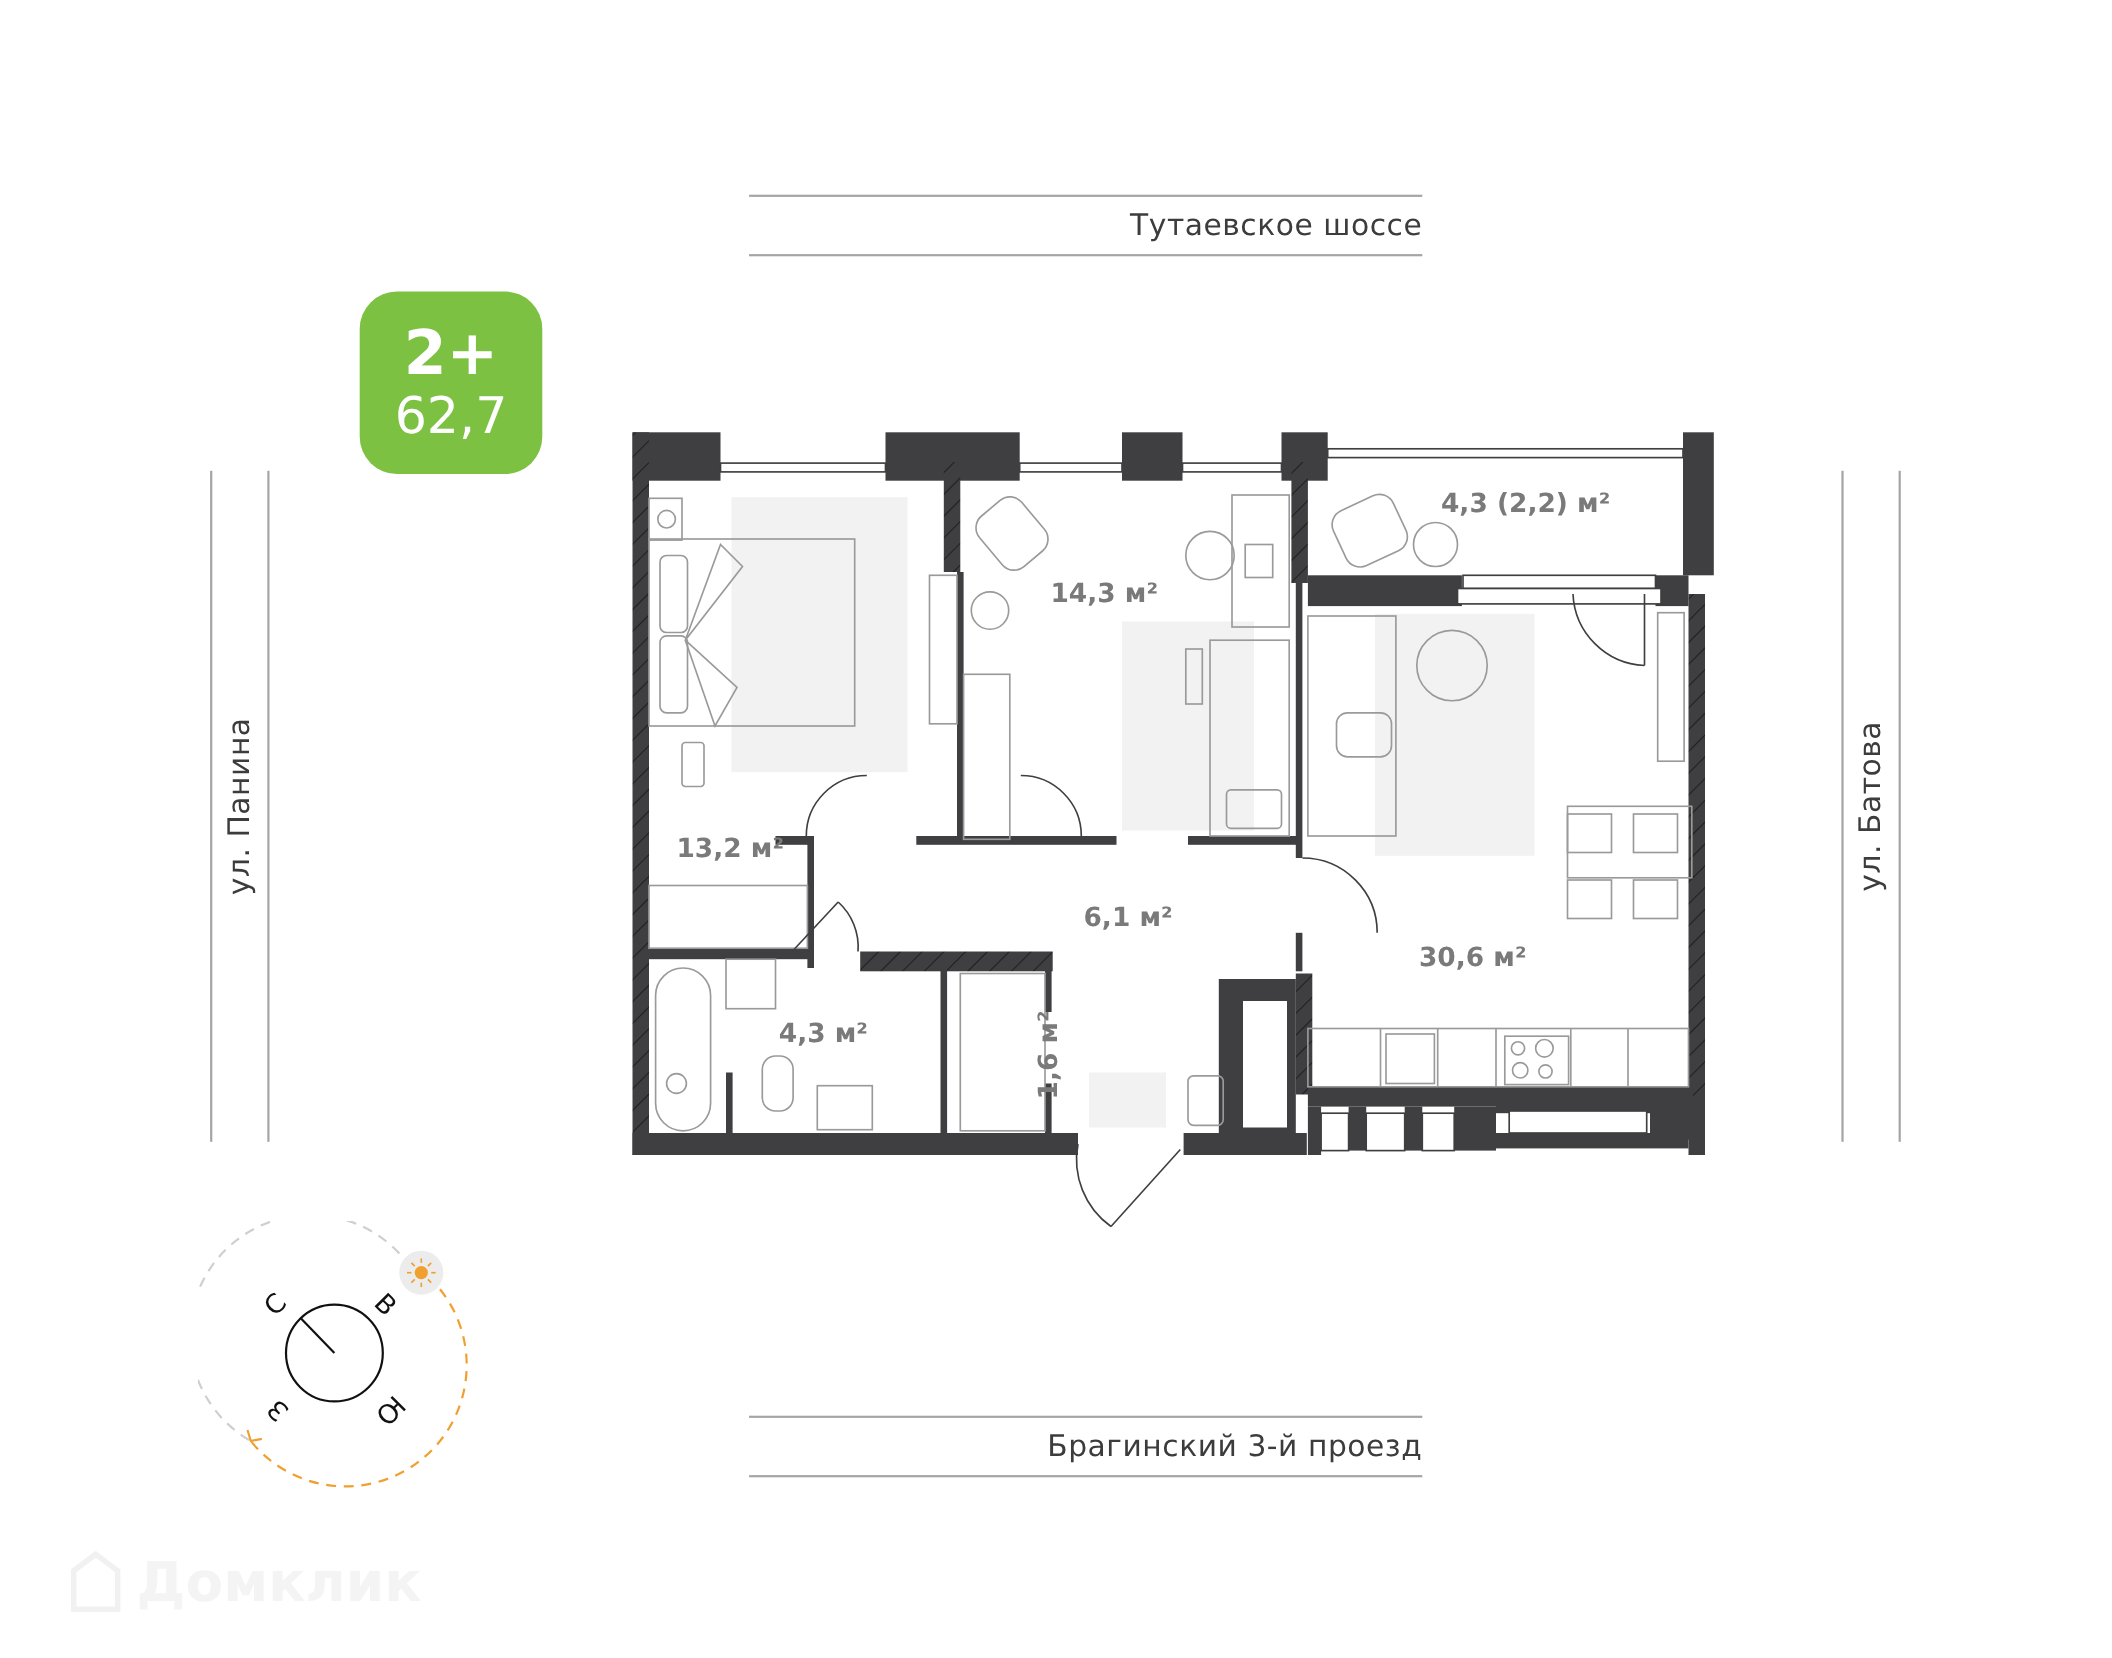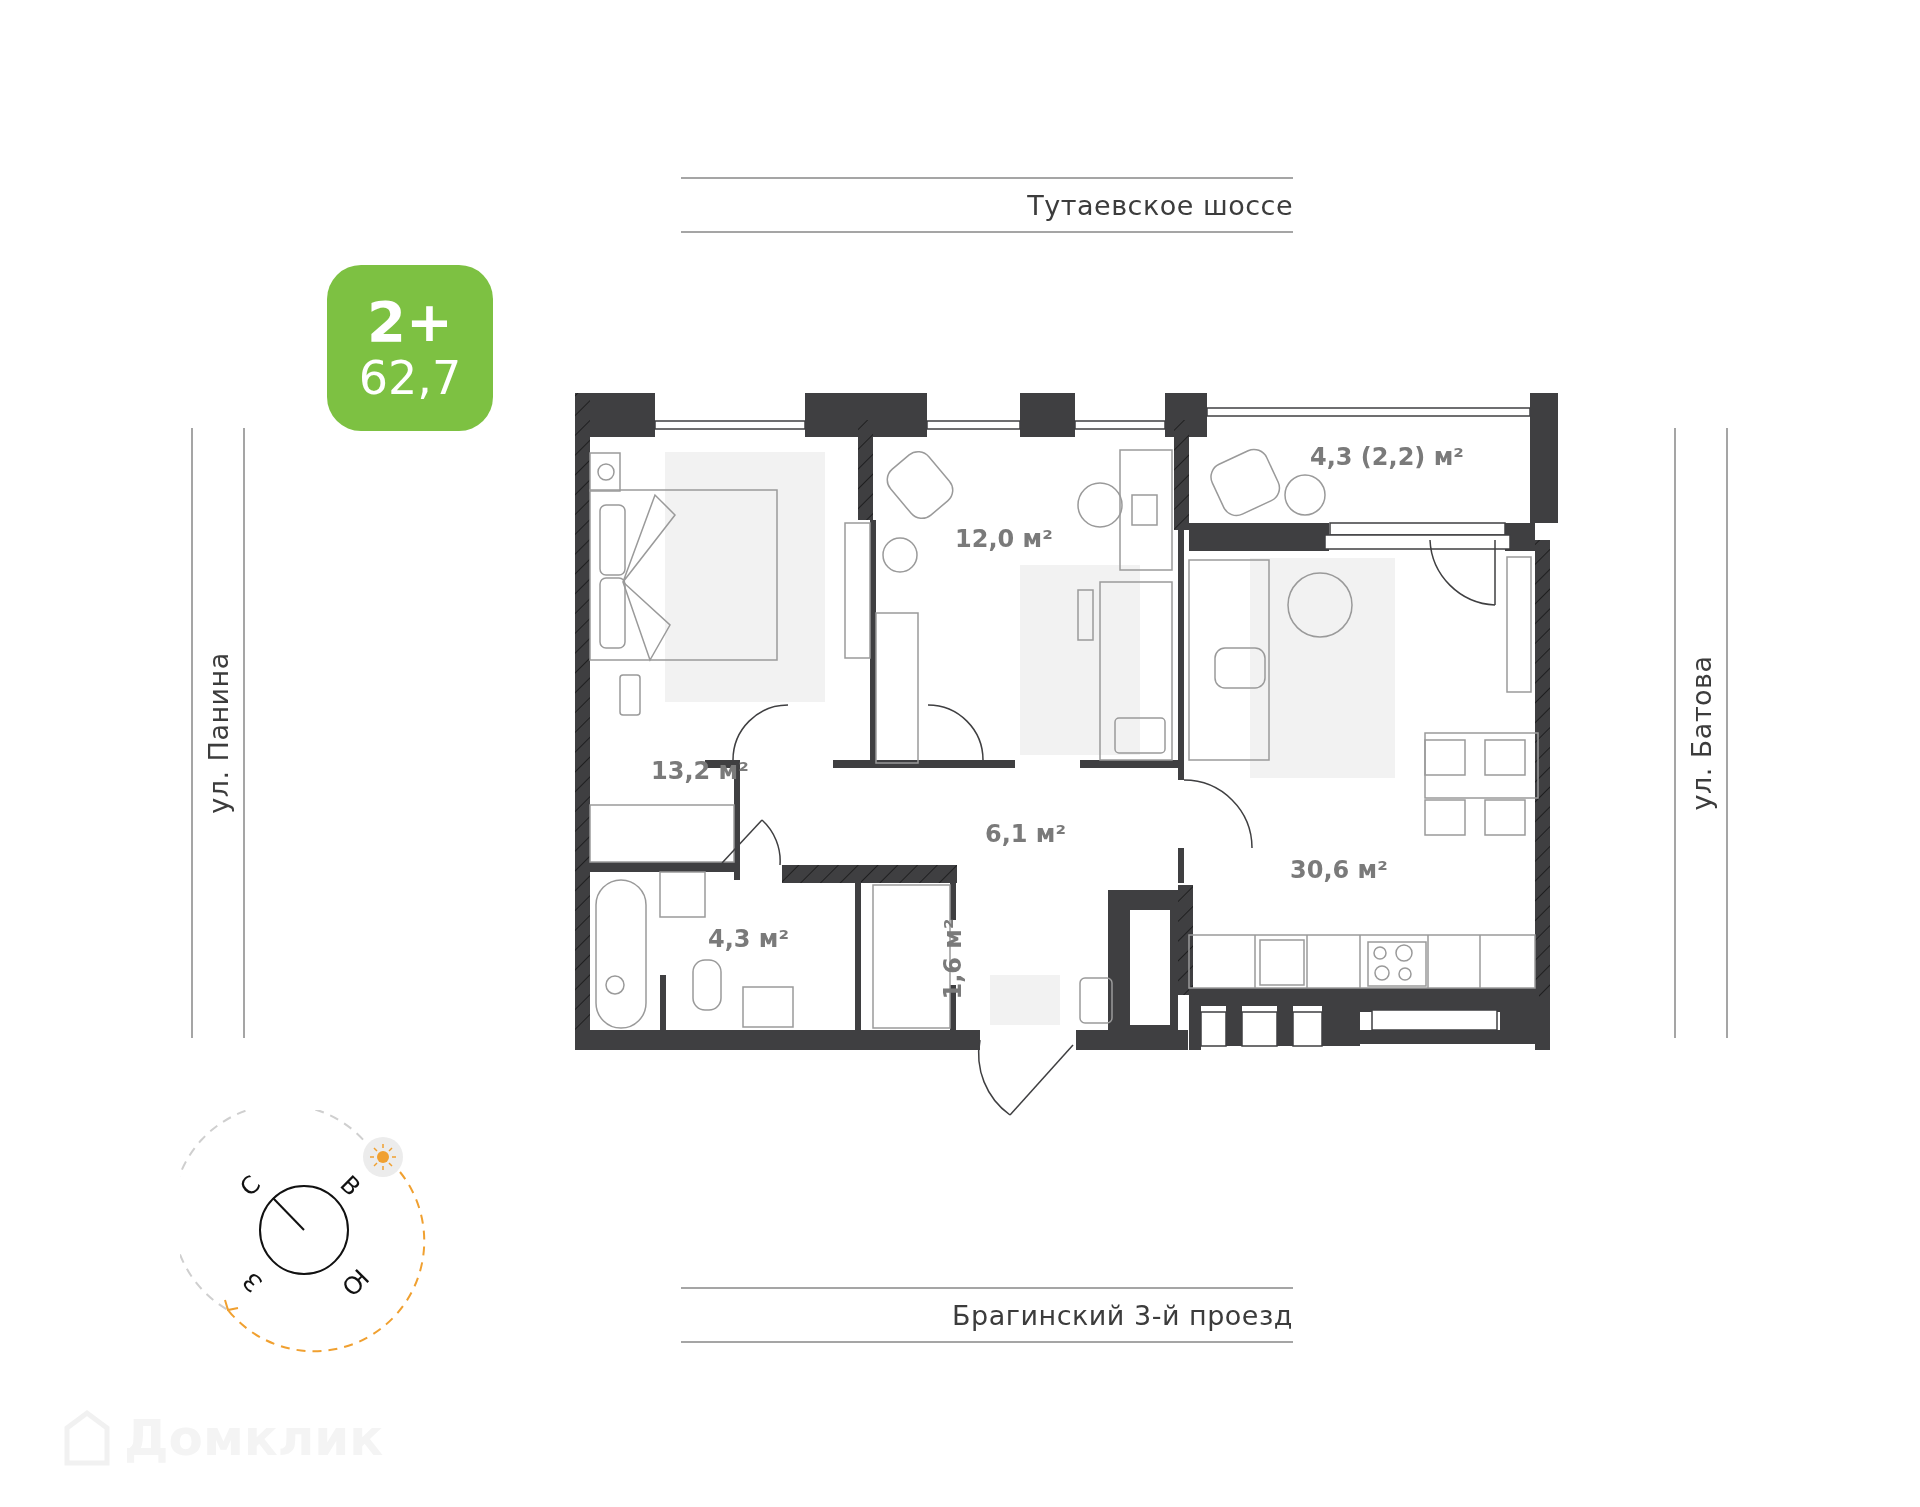--- a/index.html
+++ b/index.html
@@ -201,22 +201,22 @@
     <path d="M 1184 780 A 68 68 0 0 1 1252 848"></path>
     <path d="M 762 820 A 55 55 0 0 1 780 865"></path>
     <path d="M 1430 540 A 68 68 0 0 0 1495 605"></path>
     <line x1="1495" y1="540" x2="1495" y2="605"></line>
     <line x1="722" y1="863" x2="762" y2="820"></line>
     <path d="M 980 1040 A 75 75 0 0 0 1010 1115"></path>
     <line x1="1010" y1="1115" x2="1073" y2="1045"></line>
   </g>
 </svg>
 
-<div class="label" style="left:615px; top:757px;margin-left:36px;">13,2 м²</div>
-<div class="label" style="left:955px; top:525px;">12,0 м²</div>
+<div class="label" style="left:615px; top:757px;">13,2 м²</div>
+<div class="label" style="left:955px; top:525px;">14,3 м²</div>
 <div class="label" style="left:1310px; top:443px;">4,3 (2,2) м²</div>
 <div class="label" style="left:985px; top:820px;">6,1 м²</div>
 <div class="label" style="left:1290px; top:856px;">30,6 м²</div>
 <div class="label" style="left:708px; top:925px;">4,3 м²</div>
 <div class="label" style="left:912px; top:945px; transform:rotate(-90deg); transform-origin:center;">1,6 м²</div>
 
 <div class="compass">
   <svg width="250" height="250" viewBox="0 0 250 250">
     <path d="M 193 42 A 110 110 0 1 0 48 200" fill="none" stroke="#cfcfcf" stroke-width="2" stroke-dasharray="9 7"></path>
     <path d="M 220 62 A 110 110 0 0 1 48 200" fill="none" stroke="#f0a030" stroke-width="2" stroke-dasharray="9 7"></path>

